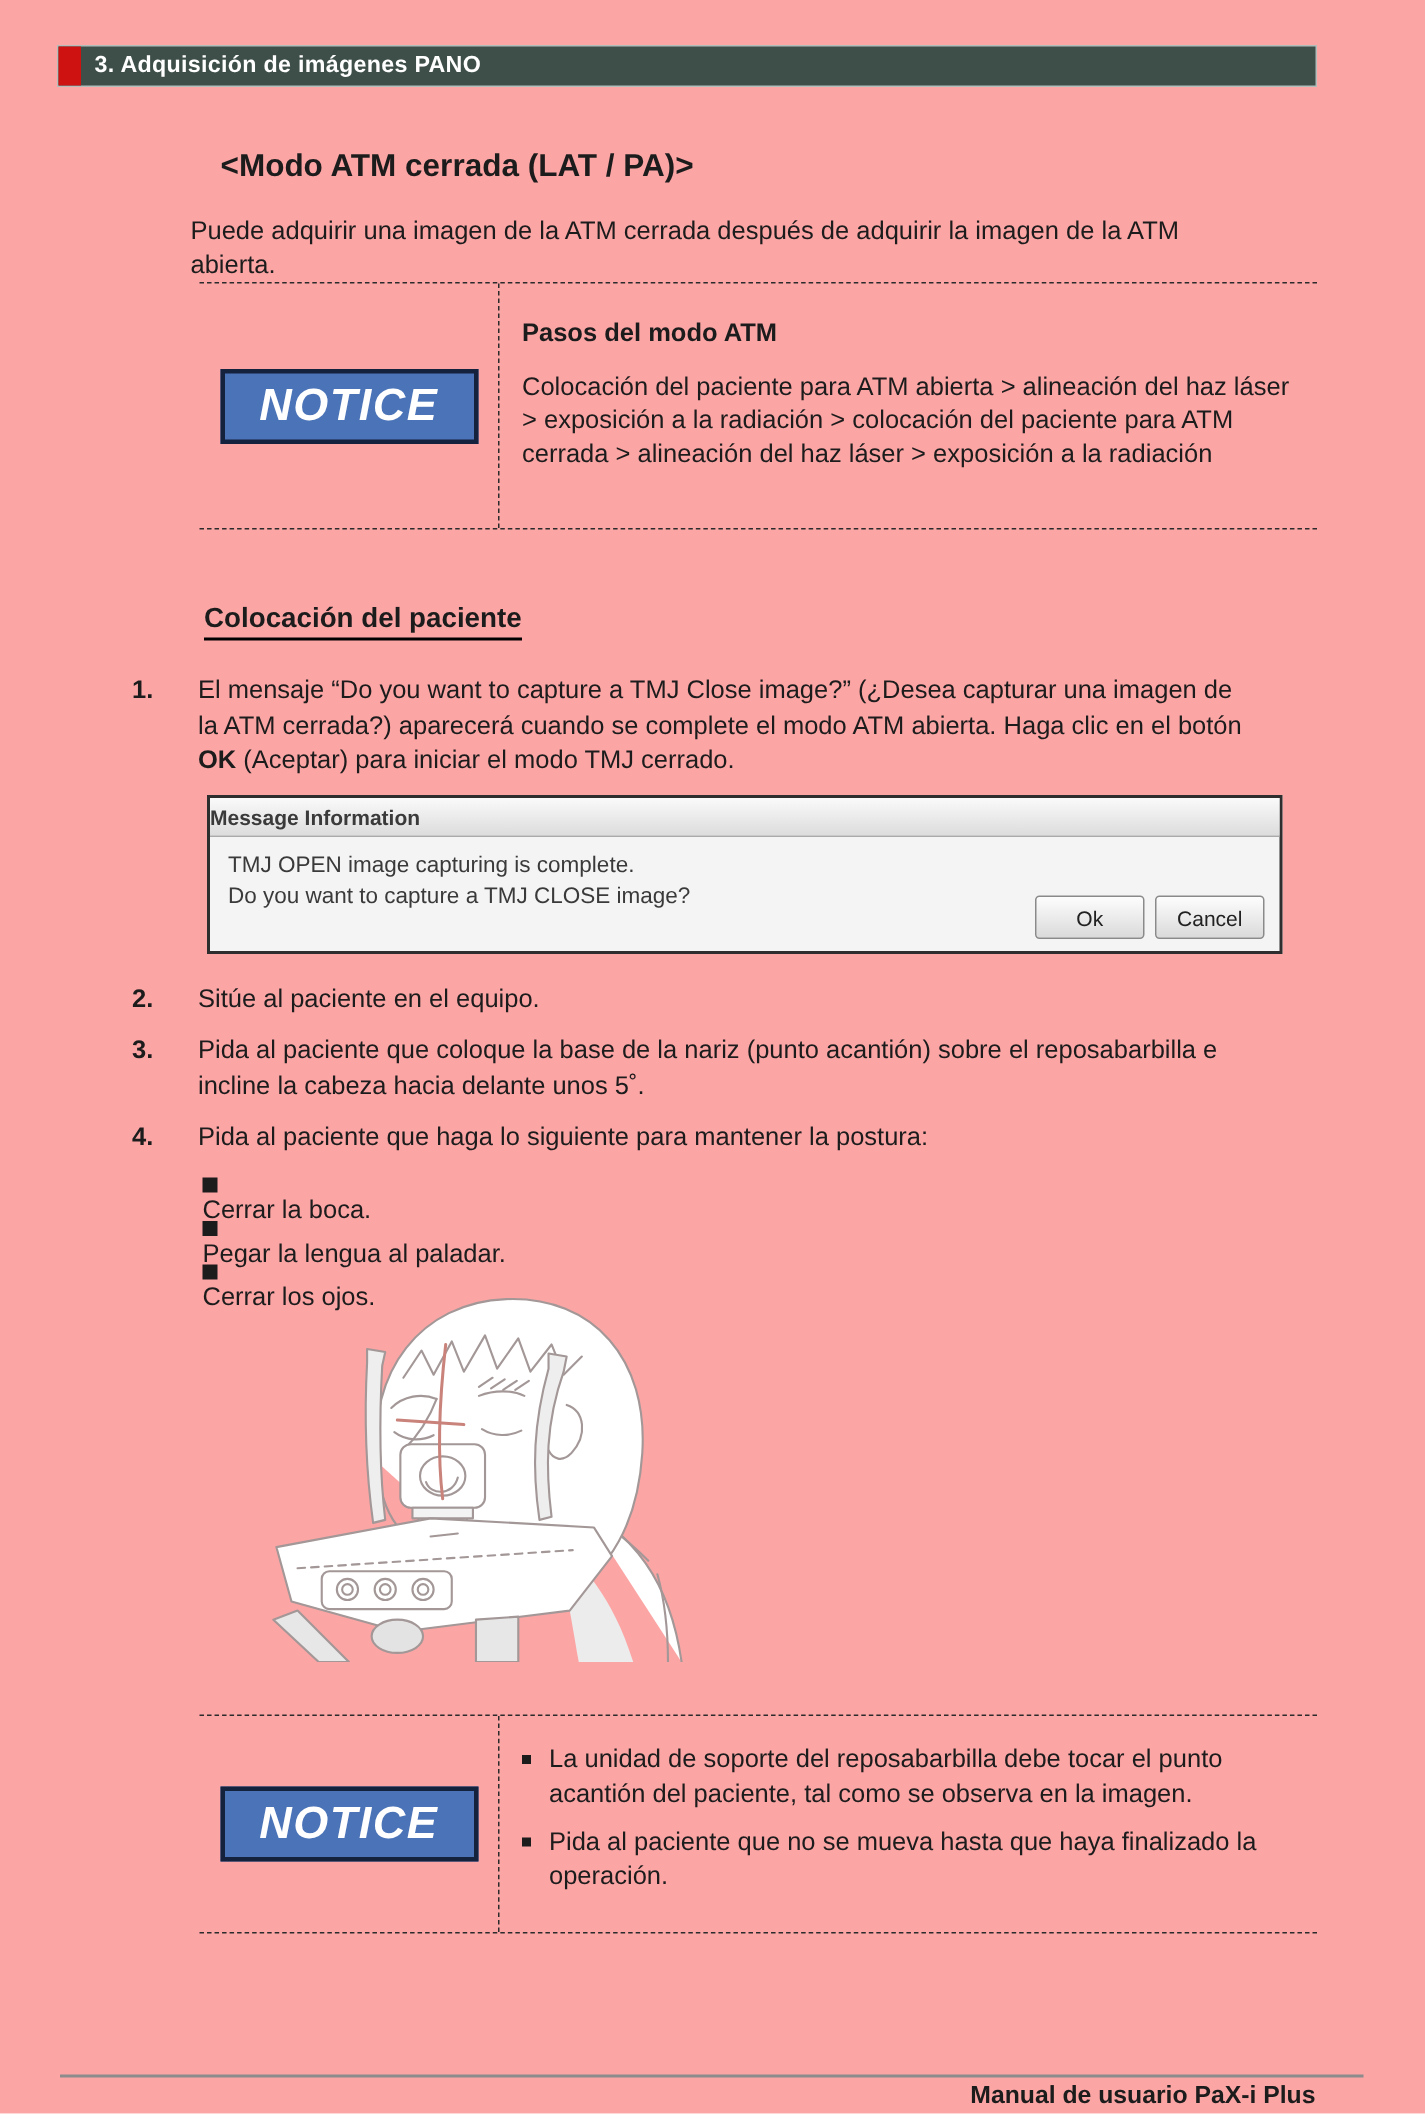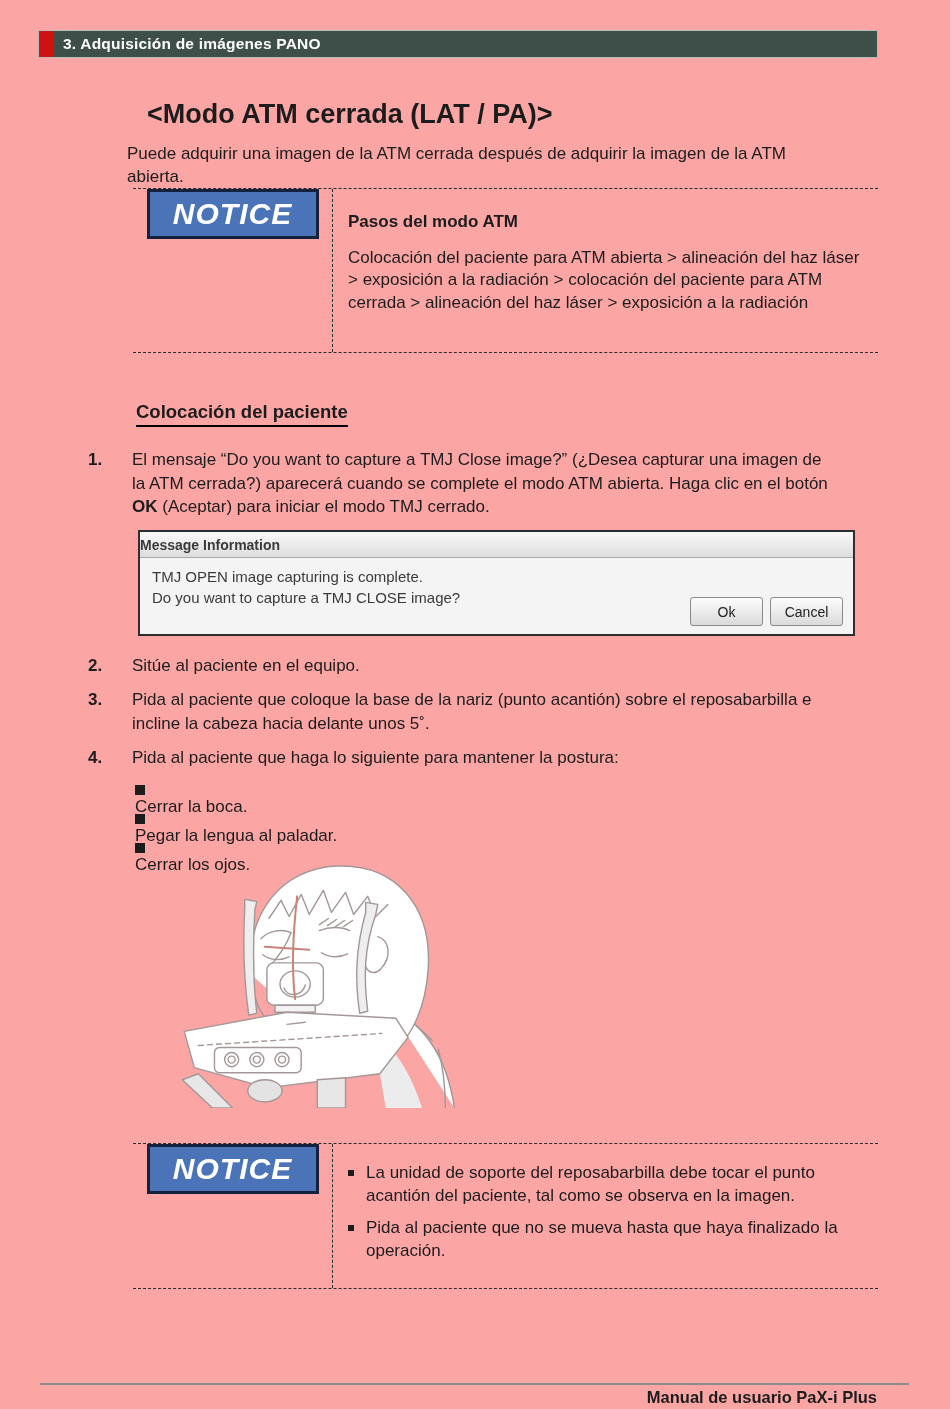--- a/index.html
+++ b/index.html
@@ -6,27 +6,27 @@
   body{font-family:"Liberation Sans",sans-serif;color:#1c1c1c;}
   .page{position:relative;width:950px;height:1409px;background:#fca5a5;overflow:hidden;}
 
   
   .chapter-bar{position:absolute;left:38px;top:30px;width:840px;height:28px;
     background:#3e4f4a;display:flex;align-items:center;border:1px solid #b3bdba;box-sizing:border-box;}
   .chapter-accent{width:15px;height:100%;background:#ce1212;flex:none;}
   .chapter-title{color:#ffffff;font-weight:bold;font-size:15.5px;margin-left:9px;letter-spacing:.2px;}
 
   
-  .doc-title{position:absolute;left:147px;top:99px;font-size:27px;font-weight:bold;}
+  .doc-title{position:absolute;left:147px;top:99px;font-size:21px;font-weight:bold;}
   .intro{position:absolute;left:127px;top:142px;width:690px;font-size:17px;line-height:23px;}
 
   
   .notice-box{position:absolute;left:133px;width:745px;display:flex;box-sizing:border-box;
     border-top:1px dashed #2b2b2b;border-bottom:1px dashed #2b2b2b;}
-  .notice-left{width:199px;flex:none;display:flex;align-items:flex-start;justify-content:center;}
+  .notice-left{width:199px;flex:none;display:flex;align-items:center;justify-content:center;}
   .notice-divider{width:0;border-left:1px dashed #2b2b2b;}
   .notice-badge{width:166px;height:44px;background:#4a73b8;border:3px solid #15223d;
     color:#ffffff;font-weight:bold;font-style:italic;font-size:30px;letter-spacing:1px;
     display:flex;align-items:center;justify-content:center;}
   .notice-content{flex:1;padding:22px 18px 0 15px;font-size:17px;line-height:22.5px;}
   .notice-heading{font-weight:bold;font-size:17px;margin:0 0 13px 0;}
   .notice-body{margin:0;width:515px;}
   .nb-list{margin:0;padding:2px 0 0 0;list-style:none;width:500px;}
   .nb-item{display:flex;margin-bottom:10px;}
   .nb-square{width:6px;height:6px;background:#1c1c1c;flex:none;margin:8px 12px 0 0;}

